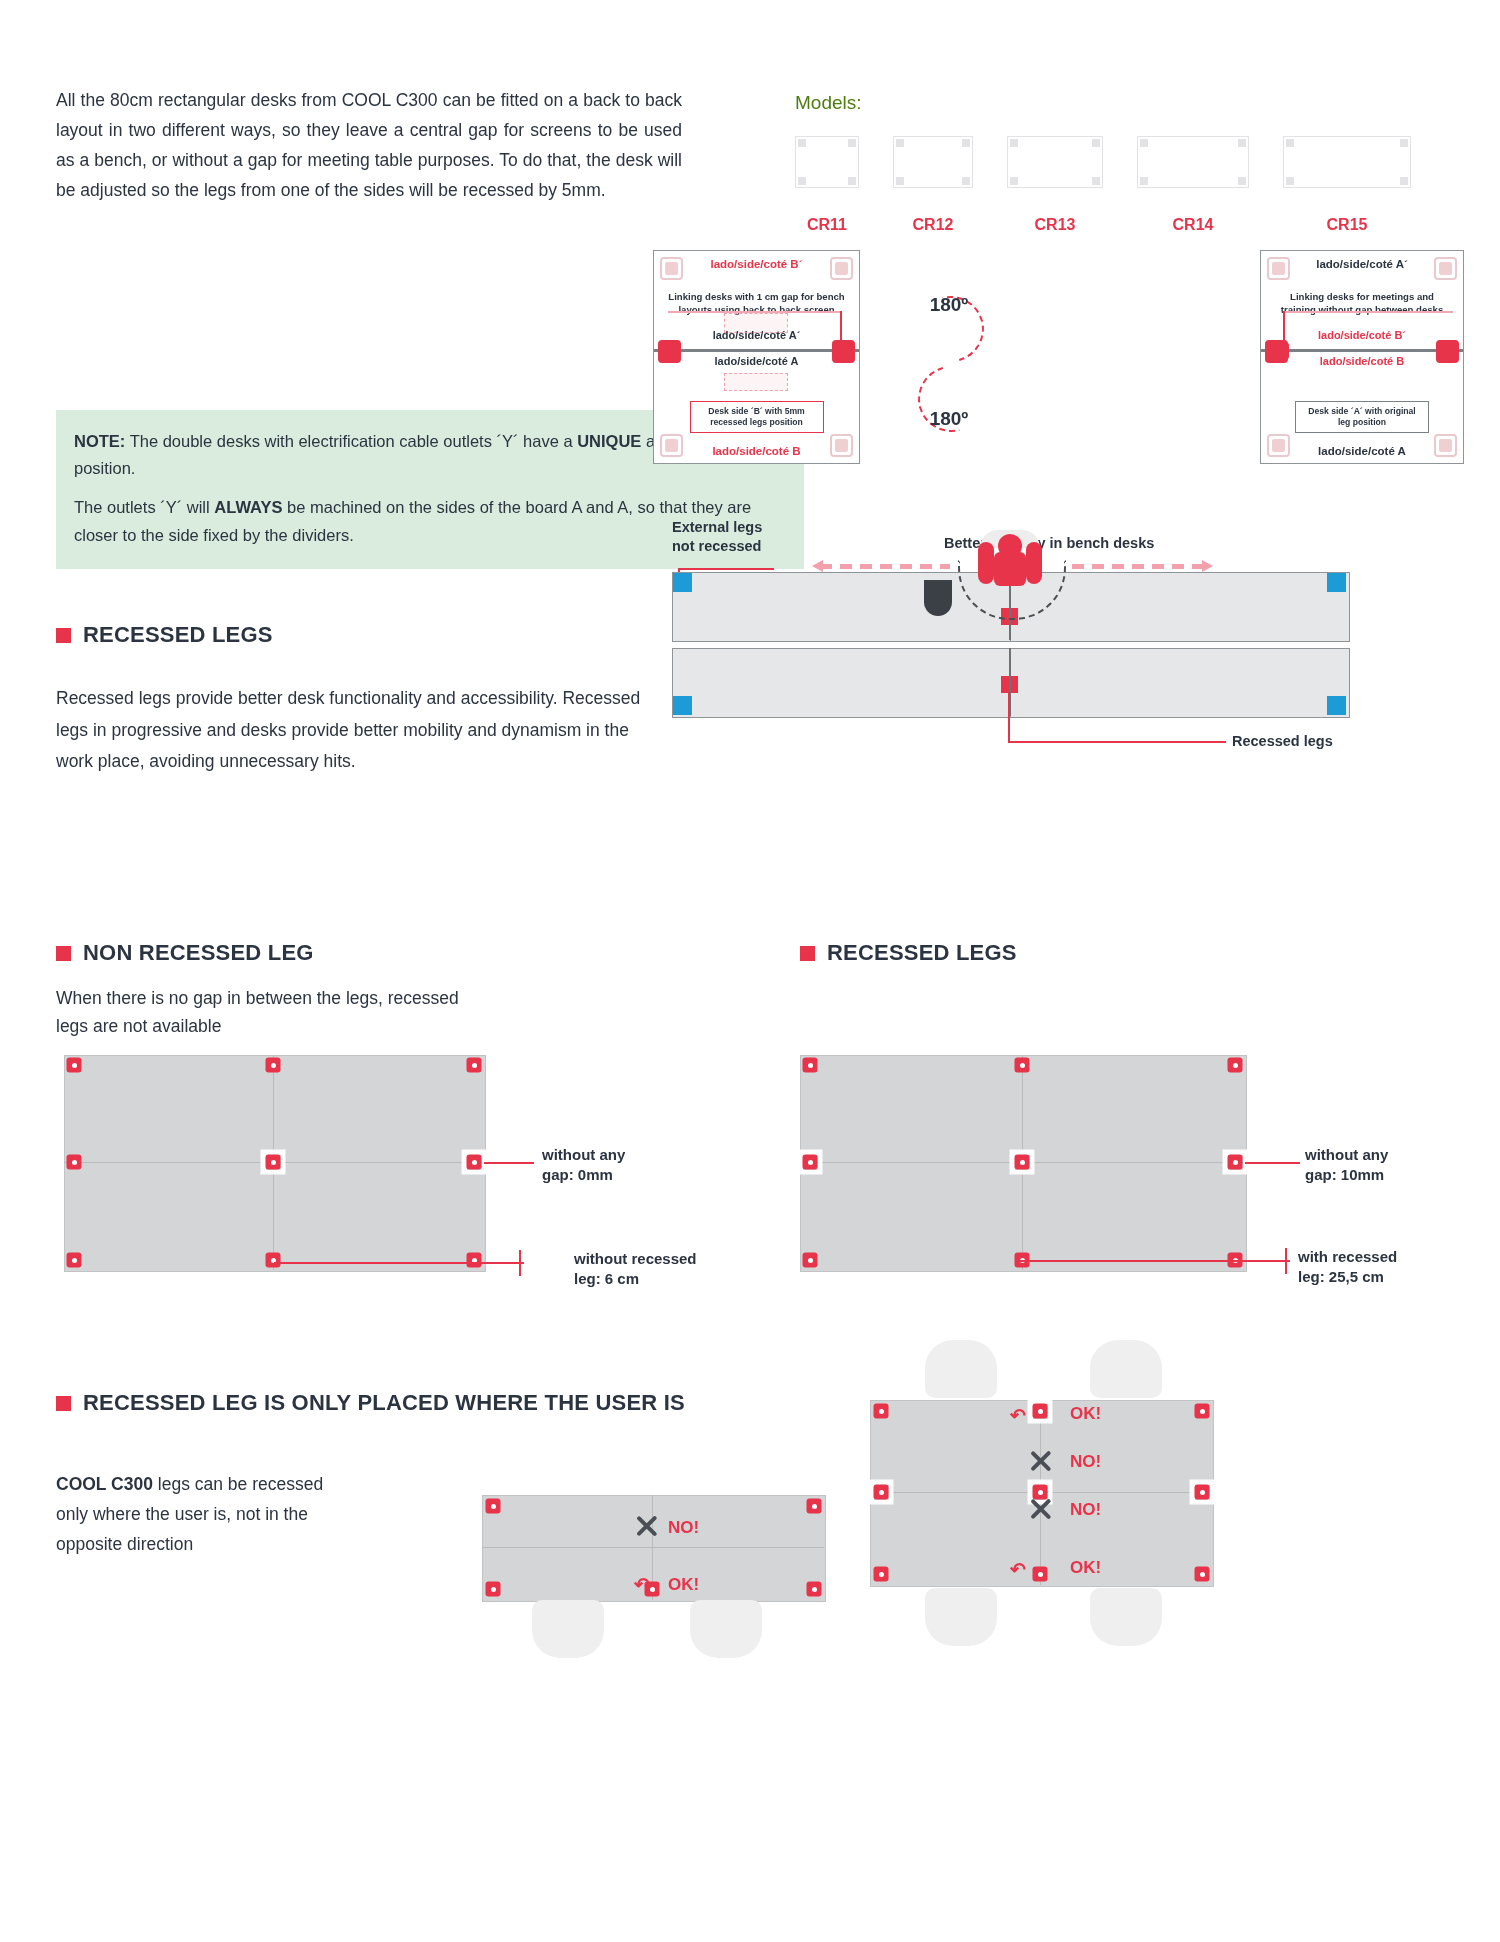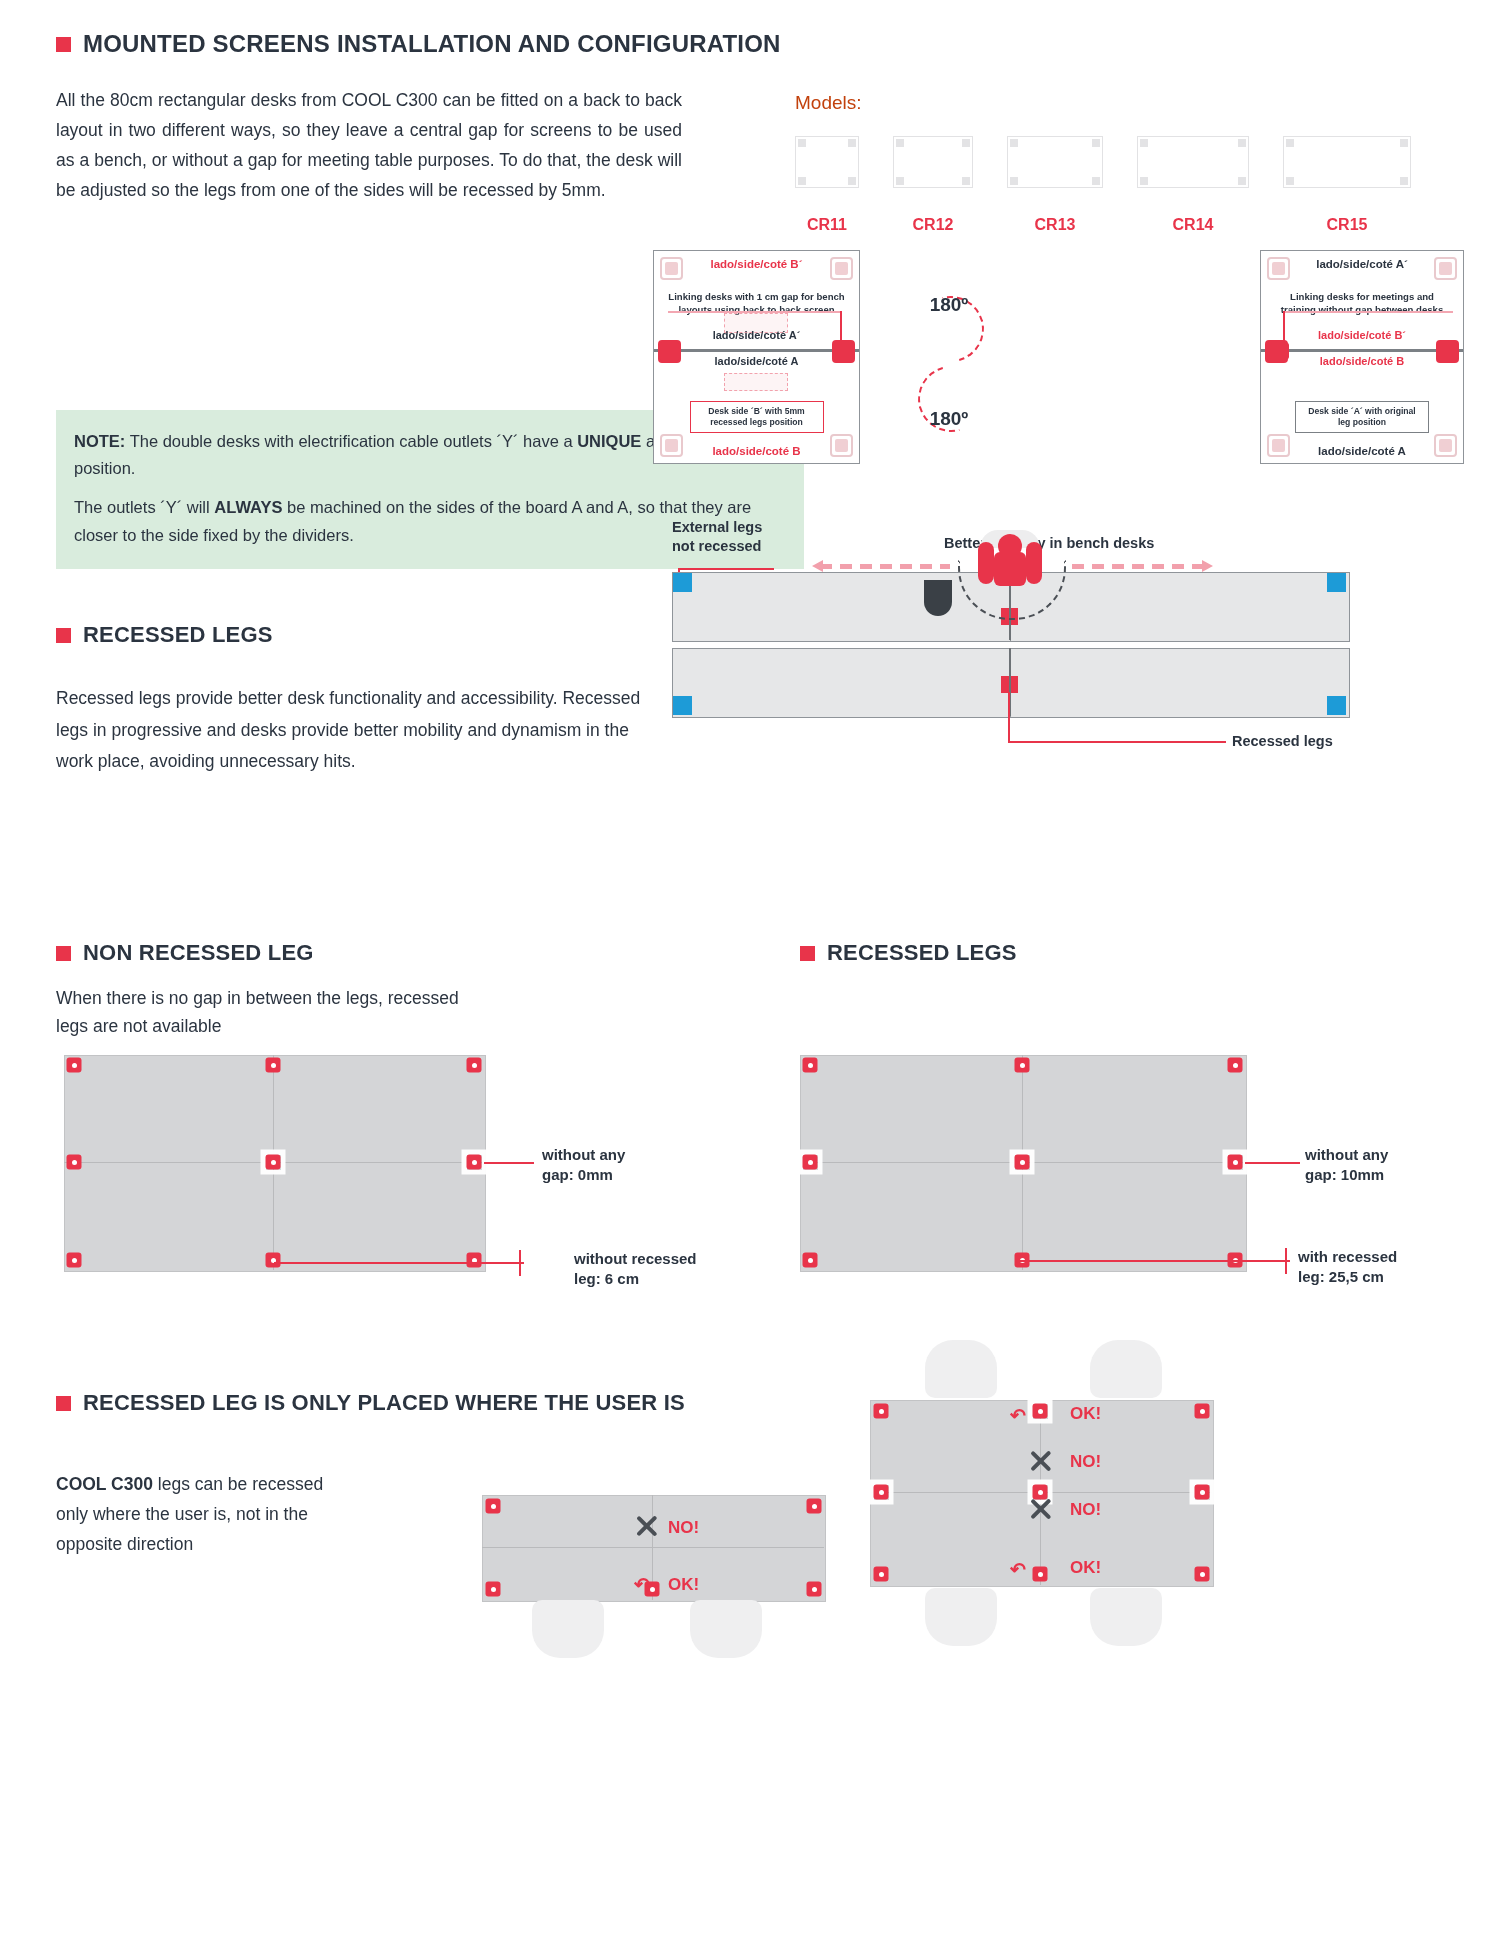--- a/index.html
+++ b/index.html
@@ -18,21 +18,21 @@
   .sec-head.small .txt{font-size:22px;}
 
   .body-txt{font-size:17.5px;line-height:1.72;color:#2b3440;}
   .body-txt.justify{text-align:justify;}
 
   
   .note{background:#d9ecdd;padding:18px 20px 20px 18px;font-size:16.5px;line-height:1.65;}
   .note b{font-weight:bold;}
 
   
-  .models-label{font-size:19px;color:#c2410c;}
+  .models-label{font-size:19px;color:#4d7c0f;}
   .models-row{display:flex;align-items:flex-end;gap:34px;margin-top:22px;}
   .model{display:flex;flex-direction:column;align-items:center;}
   .model .shape{border:1.4px solid #e2e2e4;background:#fff;position:relative;height:50px;}
   .model .shape i{position:absolute;width:8px;height:8px;background:#e3e3e5;}
   .model .shape i.tl{left:2px;top:2px}
   .model .shape i.tr{right:2px;top:2px}
   .model .shape i.bl{left:2px;bottom:2px}
   .model .shape i.br{right:2px;bottom:2px}
   .model .cap{margin-top:28px;color:#e8344a;font-size:16px;font-weight:bold;}
 
@@ -93,24 +93,20 @@
       background:#4a4f55;border-radius:2px;}
   .xmark::before{transform:translateX(-50%) rotate(45deg);}
   .xmark::after{transform:translateX(-50%) rotate(-45deg);}
   .recyc{position:absolute;font-size:19px;color:#e8344a;font-weight:bold;}
 </style>
 </head>
 <body>
 
 <div class="page">
 
-  <div class="sec-head" style="position:absolute;left:56px;top:30px;">
-    <span class="bullet"></span>
-    <span class="txt">MOUNTED SCREENS INSTALLATION AND CONFIGURATION</span>
-  </div>
 
   <div class="body-txt justify" style="position:absolute;left:56px;top:85px;width:626px;">All the 80cm rectangular desks from COOL C300 can be fitted on a back to back layout in two different ways, so they leave a central gap for screens to be used as a bench, or without a gap for meeting table purposes. To do that, the desk will be adjusted so the legs from one of the sides will be recessed by 5mm.</div>
 
   <div style="position:absolute;left:795px;top:92px;">
     <div class="models-label">Models:</div>
     <div class="models-row" id="models-row">
         <div class="model">
           <div class="shape" style="width: 62px;">
             <i class="tl"></i>
             <i class="tr"></i>

